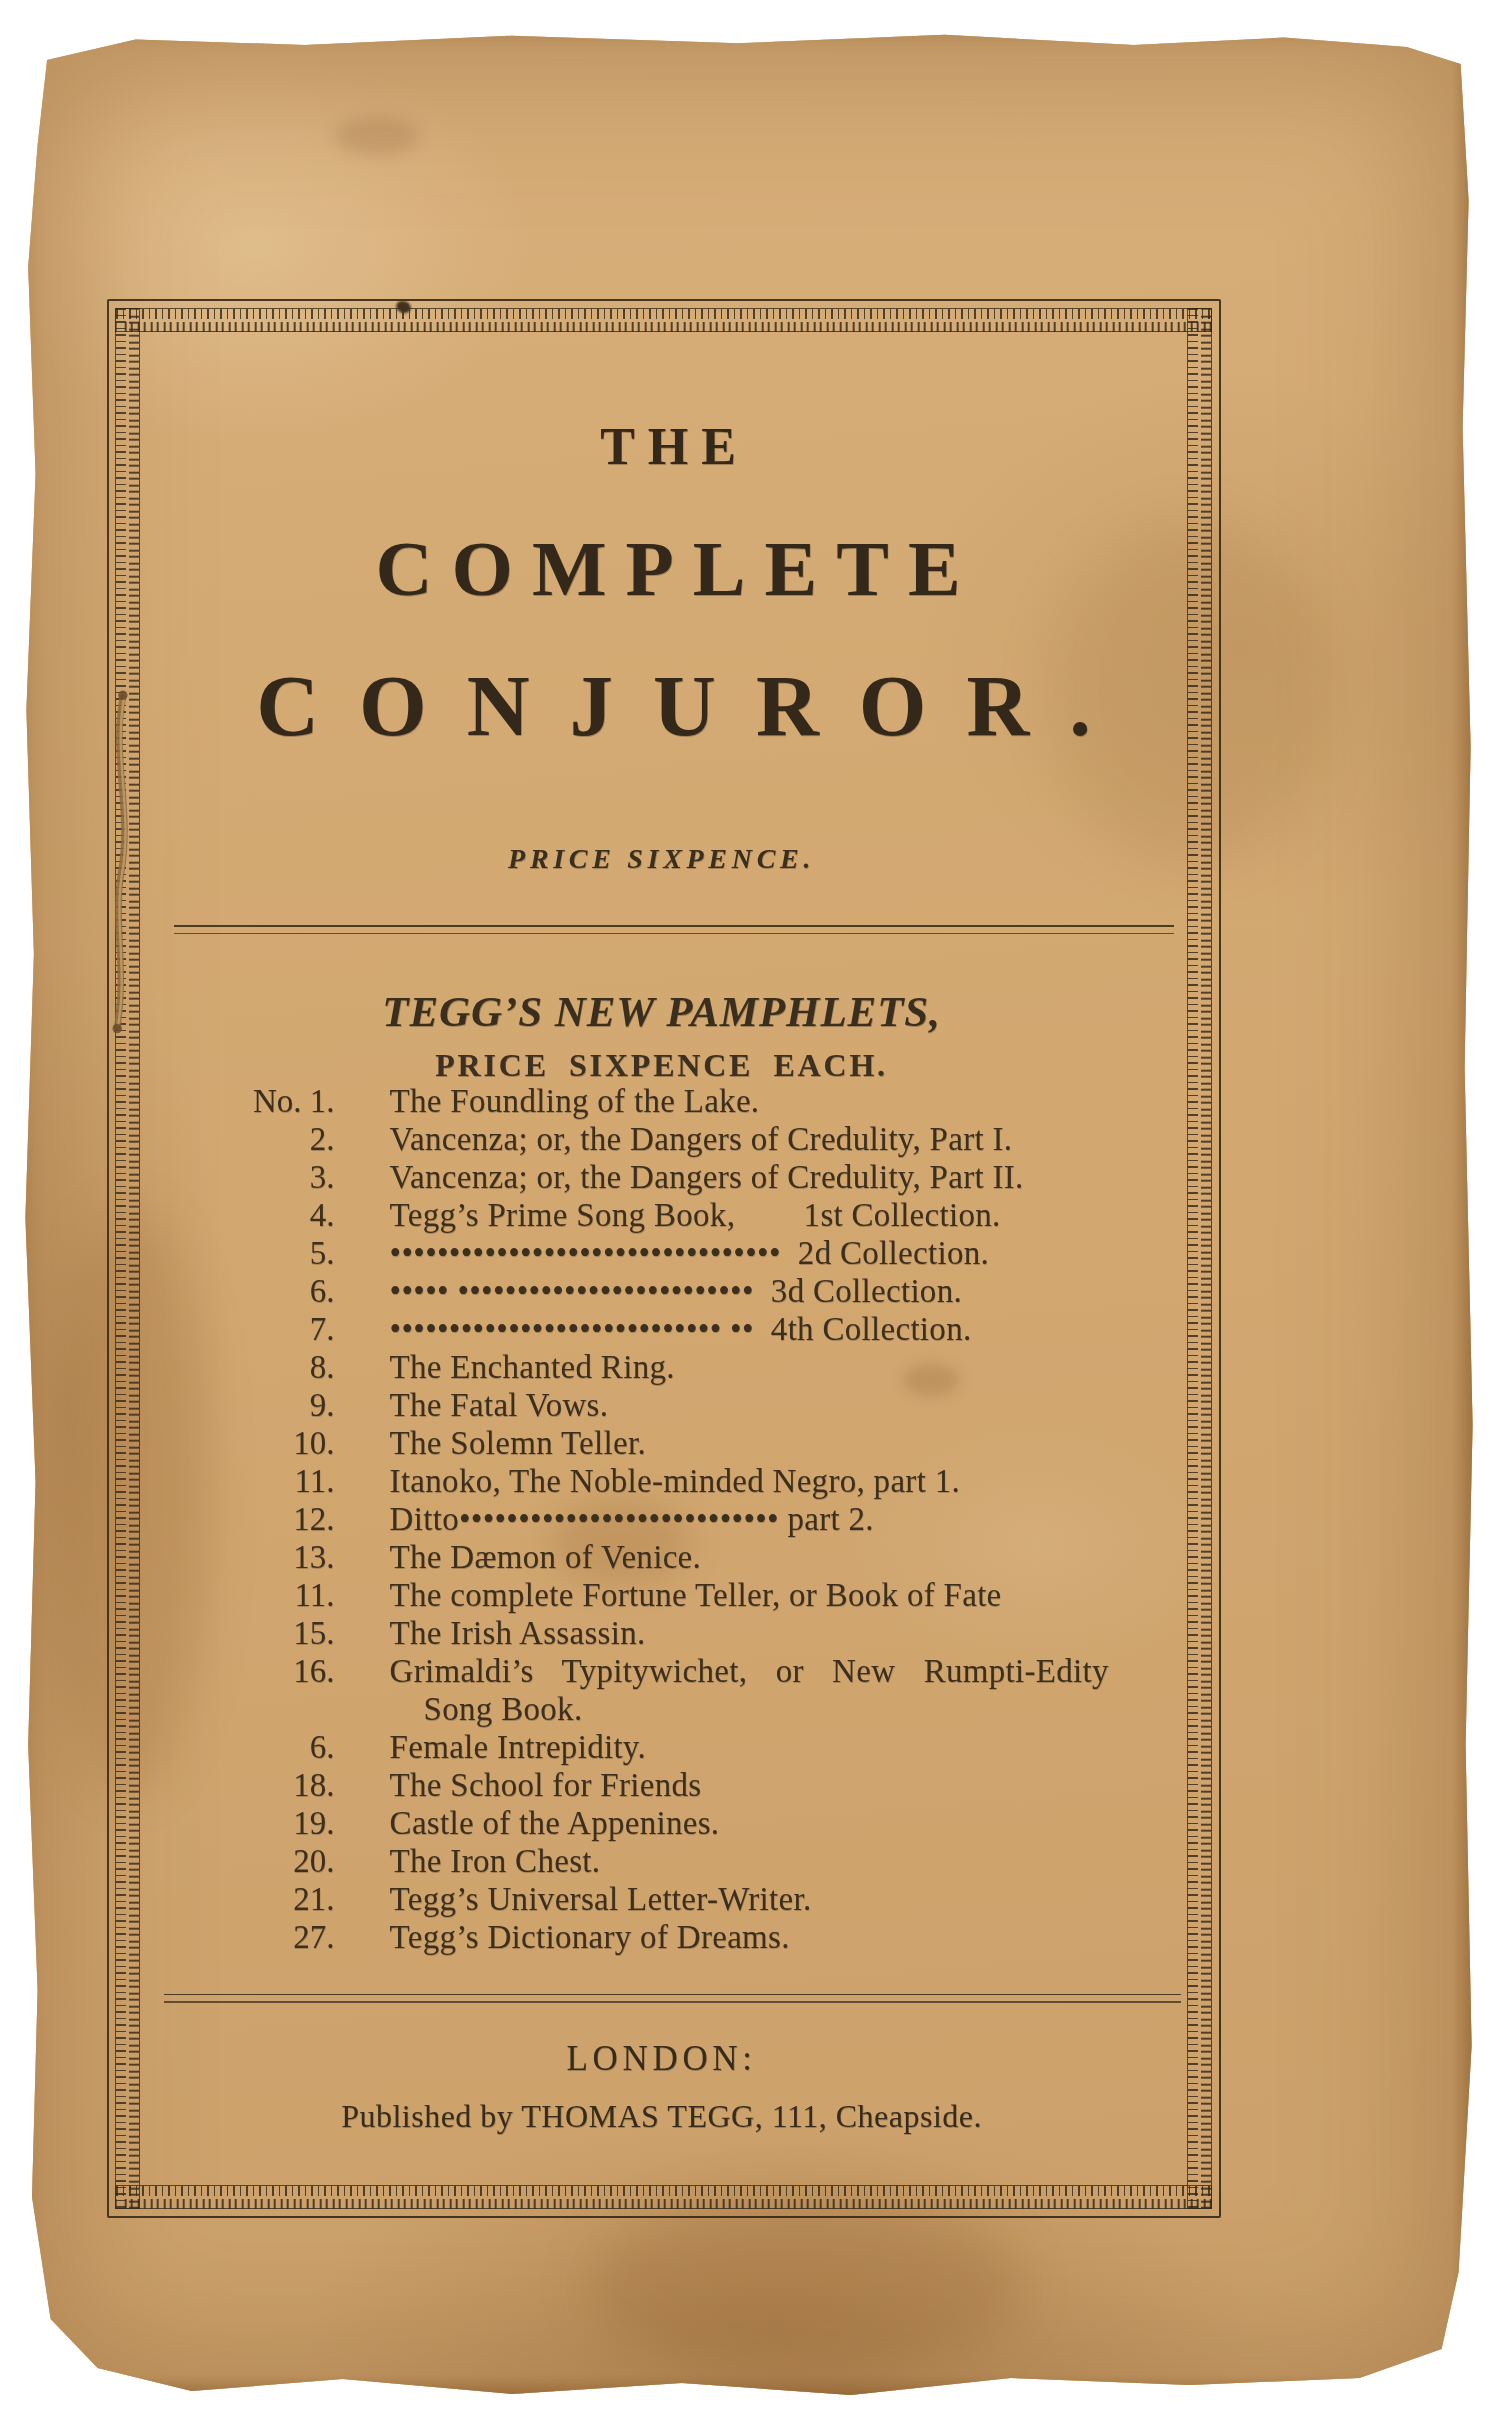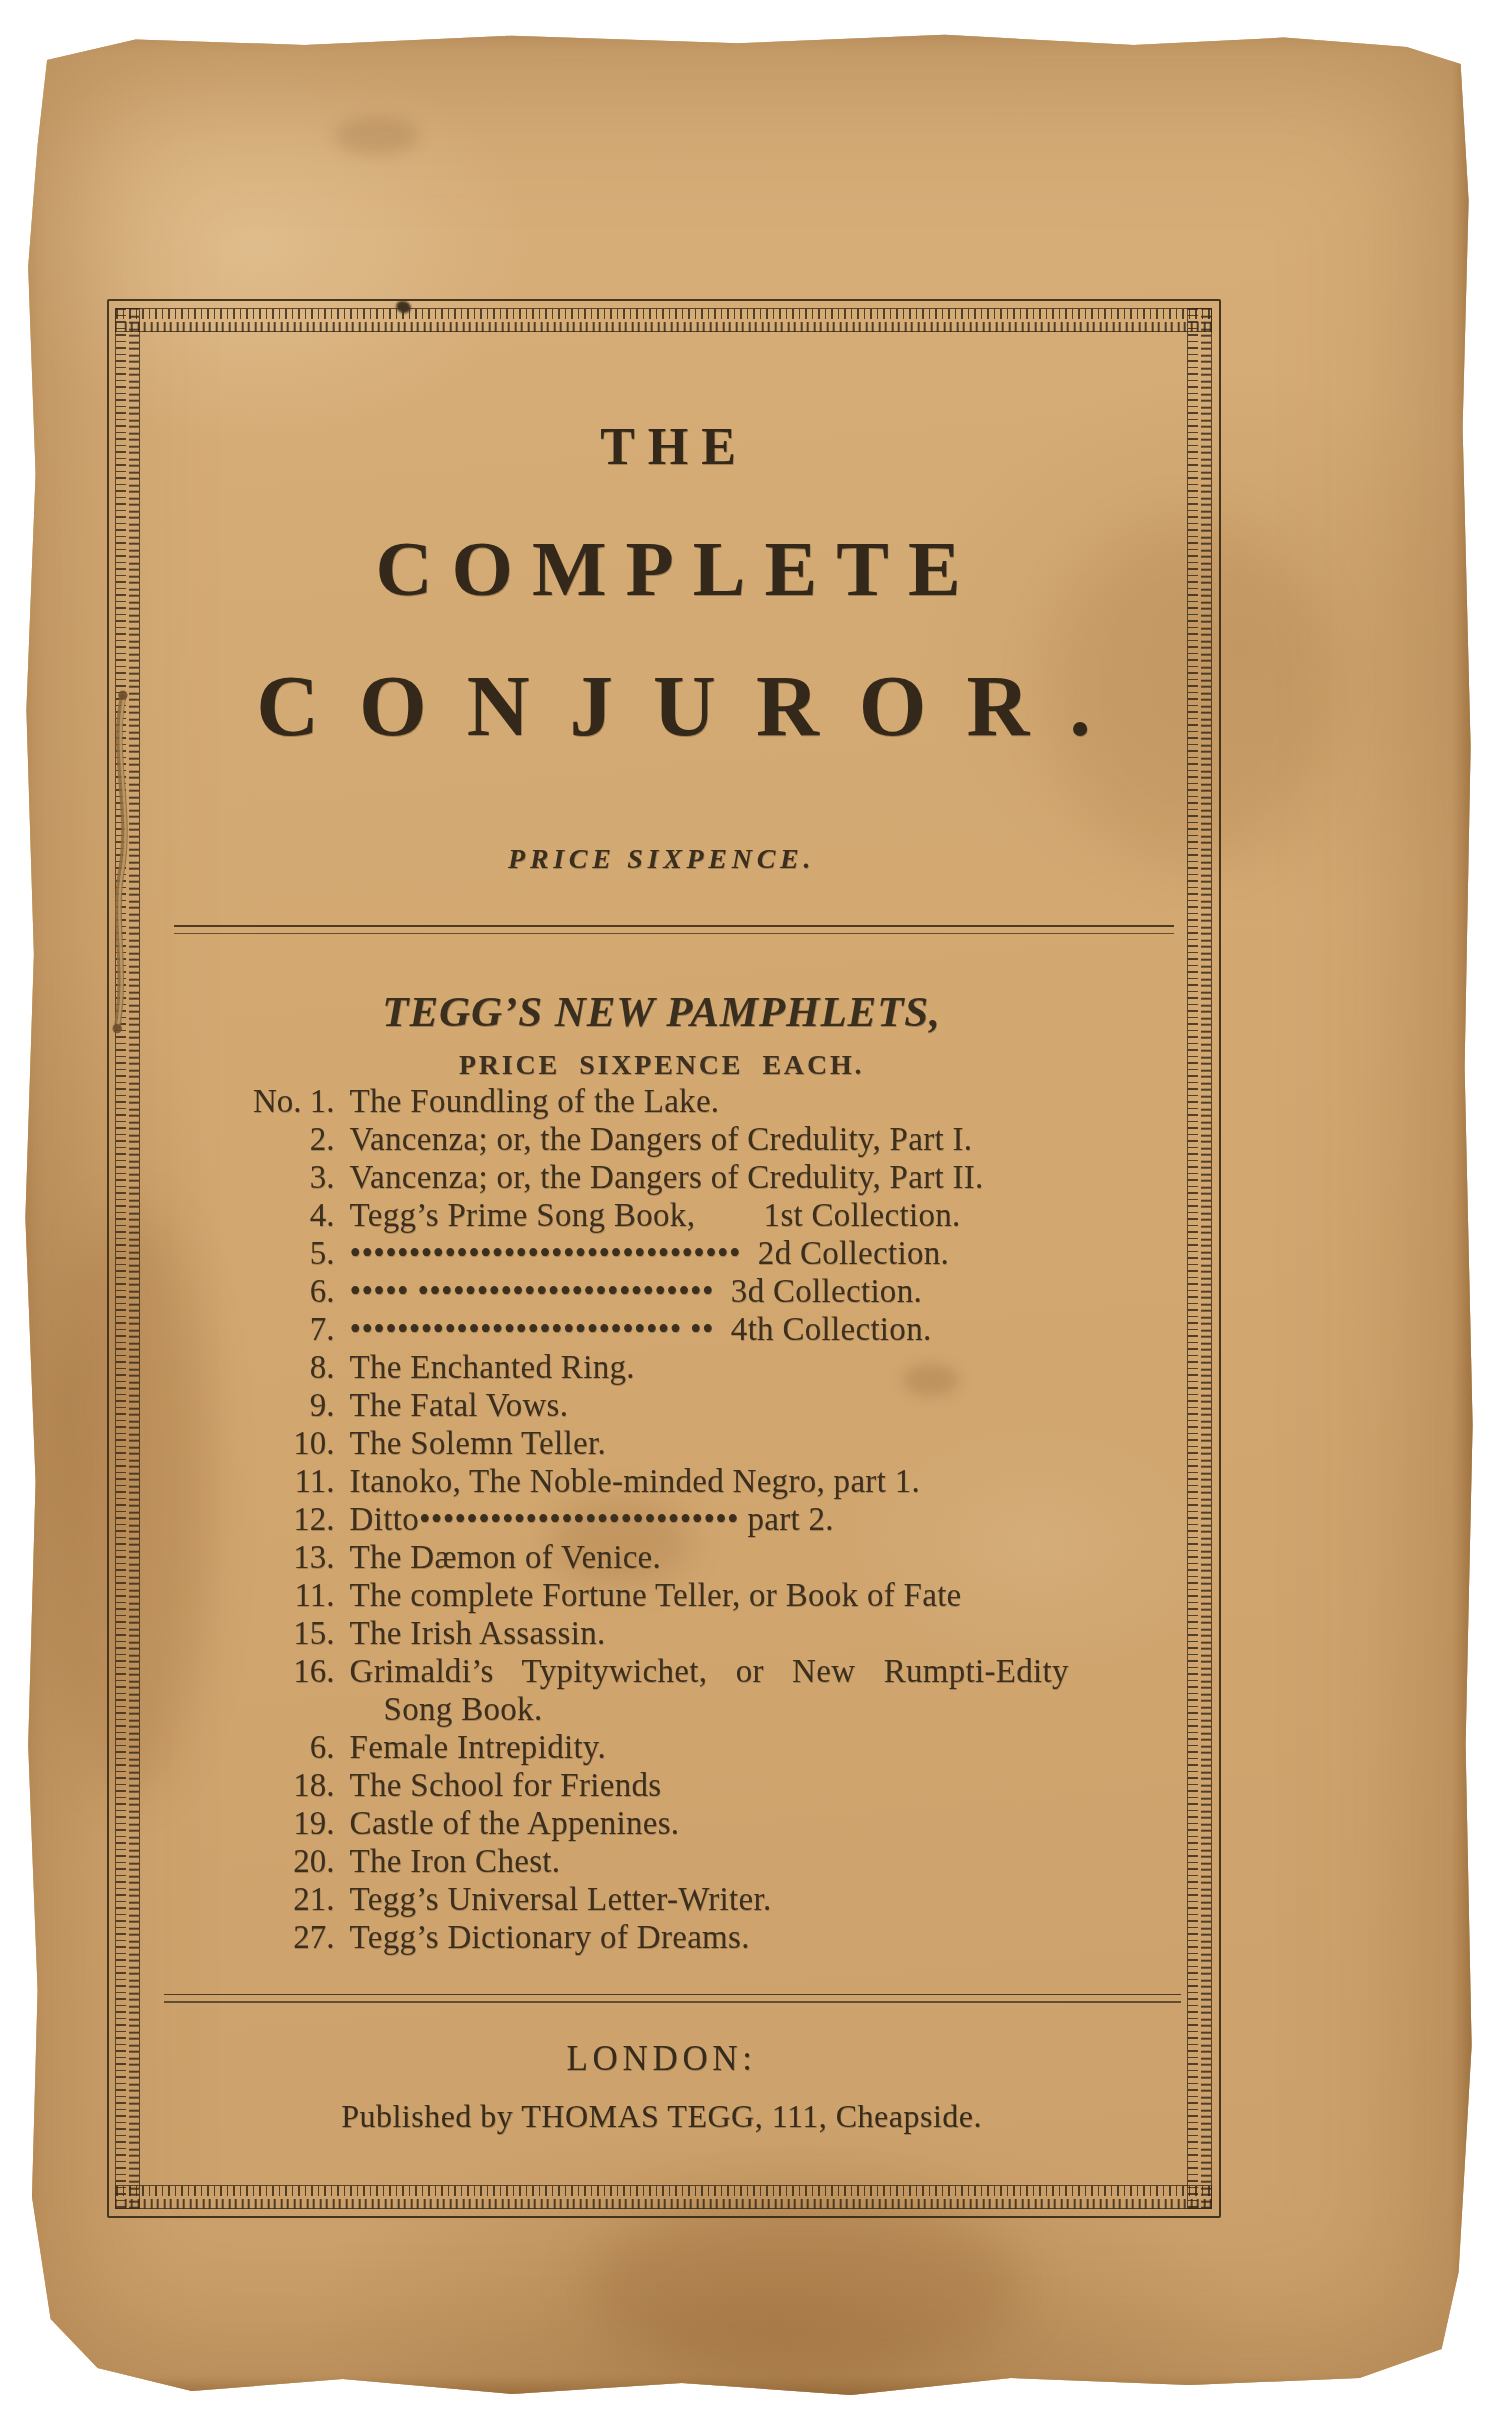--- a/index.html
+++ b/index.html
@@ -68,28 +68,28 @@
     color:#33281a;text-shadow:0.6px 0.6px 0.6px rgba(70,54,32,.35);}
   .t1{top:387px;font-size:52px;line-height:56px;font-weight:bold;letter-spacing:13px;padding-left:13px;}
   .t2{top:493px;font-size:79px;line-height:87px;font-weight:bold;letter-spacing:19px;padding-left:16px;}
   .t3{top:627px;font-size:87px;line-height:94px;font-weight:bold;letter-spacing:40px;padding-left:32px;}
   .t4{top:804px;font-size:28px;line-height:45px;font-weight:bold;font-style:italic;letter-spacing:4.7px;color:#3a2e1e;}
   .rule{position:absolute;z-index:20;height:5.6px;
     border-top:2.8px solid rgba(52,40,24,.85);border-bottom:1.9px solid rgba(52,40,24,.7);}
   .rule.r1{left:151px;top:893px;width:1000px;}
   .rule.r2{left:141px;top:1962px;width:1017px;border-top-width:1.9px;border-bottom-width:2.8px;}
   .hdg{top:955px;font-size:43px;line-height:49px;font-weight:bold;font-style:italic;letter-spacing:0.9px;color:#3a2e1e;}
-  .subhdg{top:1017px;font-size:28px;line-height:32px;font-weight:bold;letter-spacing:2.8px;word-spacing:9.4px;color:#3d3020;}
+  .subhdg{top:1017px;font-size:32px;line-height:32px;font-weight:bold;letter-spacing:2.8px;word-spacing:9.4px;color:#3d3020;}
   .city{top:2006px;font-size:35px;line-height:41px;letter-spacing:4.7px;color:#372c1c;}
   .pub{top:2065px;font-size:32px;line-height:38px;letter-spacing:0.5px;color:#372c1c;}
 
   
   .list{position:absolute;left:188px;top:1050px;width:979px;z-index:20;
     font-size:33px;line-height:38px;color:#3c2f1e;text-shadow:0.5px 0.5px 0.5px rgba(70,54,32,.3);}
-  .row{display:flex;}
+  .row{display:flex;gap:40px;}
   .num{flex:none;width:124px;text-align:right;white-space:pre;}
   .ttl{padding-left:15px;white-space:pre;letter-spacing:0.3px;}
   .row.indent .ttl{padding-left:49px;}
   .row.spread .ttl{word-spacing:.6em;}
 
   
   .thread{position:absolute;left:49px;top:648px;z-index:45;}
 </style>
 </head>
 <body>

